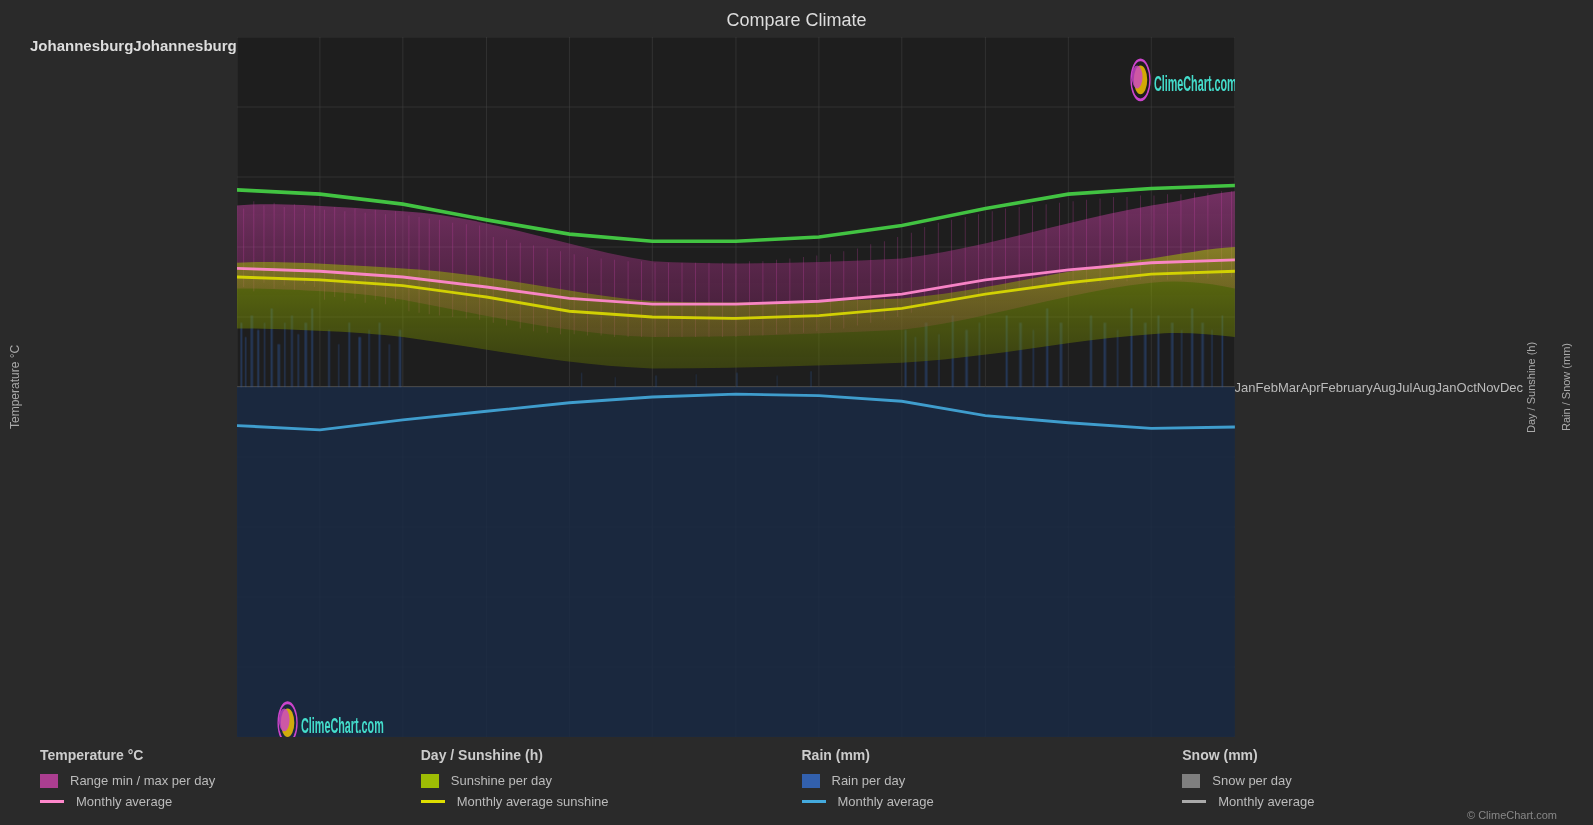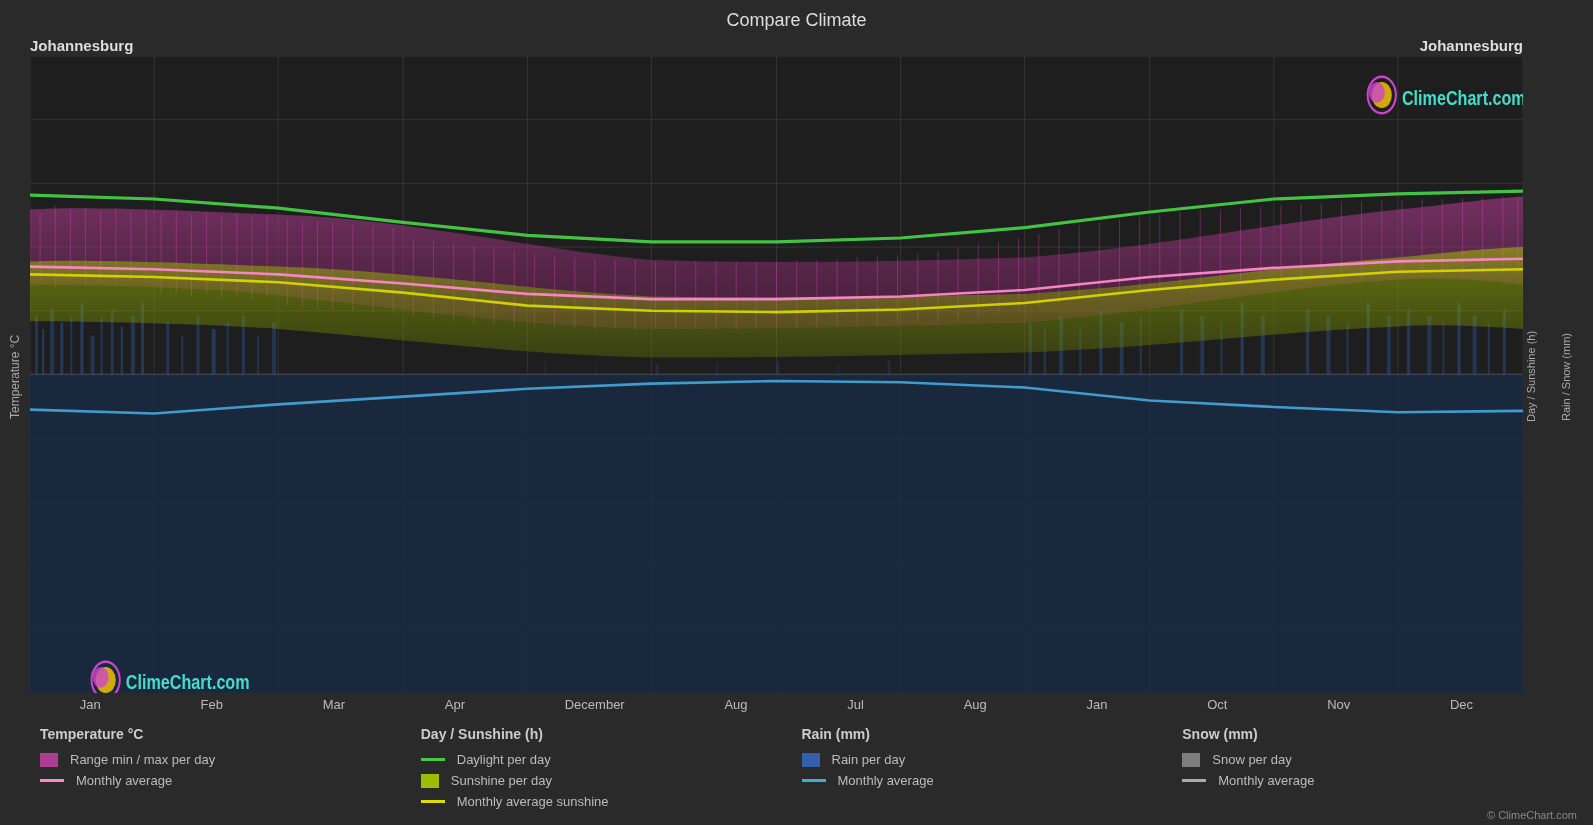--- a/index.html
+++ b/index.html
@@ -37,21 +37,21 @@
       color: #aaa;
       display: flex;
       align-items: center;
       justify-content: center;
       width: 30px;
       padding: 0 4px;
     }
     .chart-body {
       flex: 1;
       display: flex;
-      flex-direction: column;
+      flex-direction: row;
       position: relative;
     }
     .top-labels {
       display: flex;
       justify-content: space-between;
       padding: 0 0 2px 0;
       font-size: 15px;
       color: #ddd;
       font-weight: bold;
     }
@@ -103,21 +103,21 @@
     .legend-swatch-line {
       width: 24px;
       height: 3px;
       display: inline-block;
       flex-shrink: 0;
     }
     .copyright {
       text-align: right;
       font-size: 11px;
       color: #888;
-      padding-right: 16px;
+      padding-right: 36px;
       padding-bottom: 4px;
     }
   </style>
 </head>
 <body>
 
 <div class="main-container">
 
   <div class="chart-title">Compare Climate</div>
 
@@ -374,21 +374,21 @@
           <text x="95" y="487" fill="#4dc" font-size="16" font-family="Arial" font-weight="bold">ClimeChart.com</text>
 
         </svg>
       </div>
 
       <div class="month-labels">
         <span>Jan</span>
         <span>Feb</span>
         <span>Mar</span>
         <span>Apr</span>
-        <span>December</span>
+        <span>February</span>
         <span>Aug</span>
         <span>Jul</span>
         <span>Aug</span>
         <span>Jan</span>
         <span>Oct</span>
         <span>Nov</span>
         <span>Dec</span>
       </div>
     </div>
 
@@ -408,24 +408,20 @@
       </div>
       <div class="legend-item">
         <span class="legend-swatch-line" style="background:#ff88cc;"></span>
         <span>Monthly average</span>
       </div>
     </div>
 
     <div class="legend-column">
       <div class="legend-title">Day / Sunshine (h)</div>
       <div class="legend-item">
-        <span class="legend-swatch-line" style="background:#44cc44;"></span>
-        <span>Daylight per day</span>
-      </div>
-      <div class="legend-item">
         <span class="legend-swatch-rect" style="background:#aacc00;opacity:0.9;"></span>
         <span>Sunshine per day</span>
       </div>
       <div class="legend-item">
         <span class="legend-swatch-line" style="background:#dddd00;"></span>
         <span>Monthly average sunshine</span>
       </div>
     </div>
 
     <div class="legend-column">

